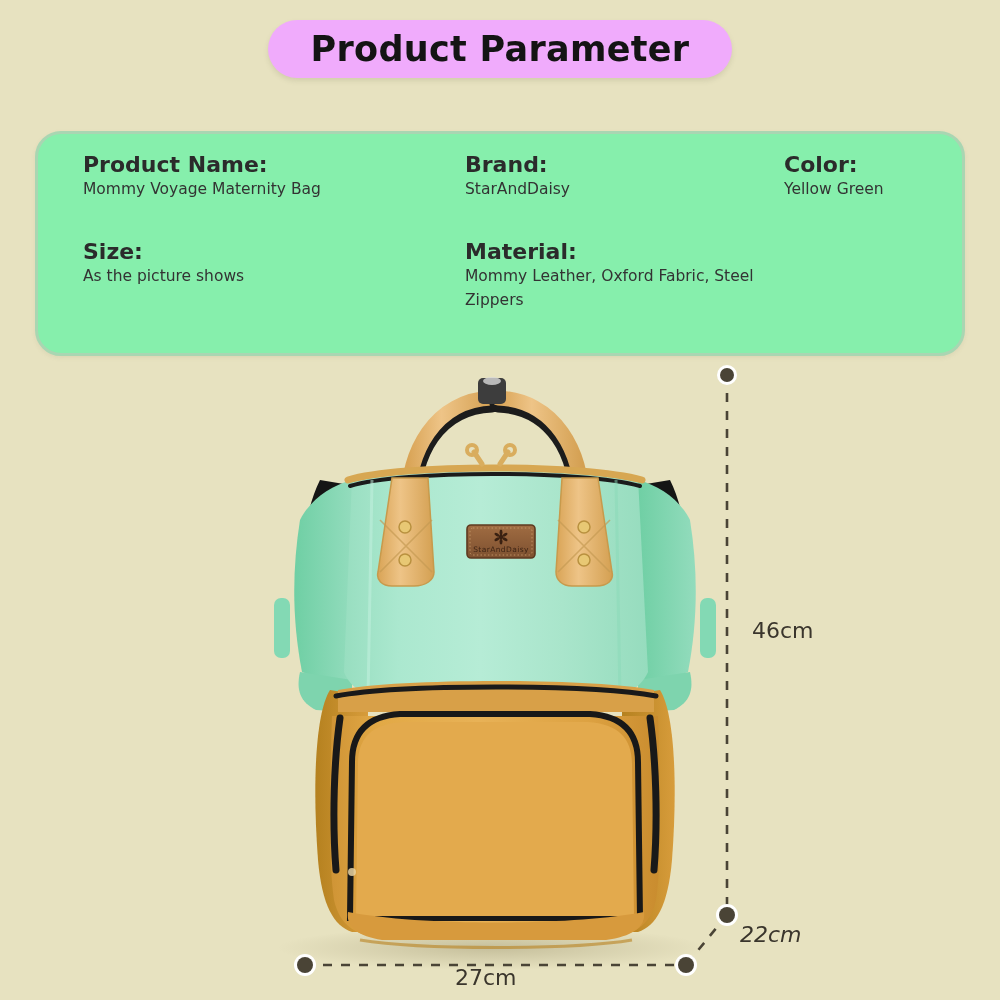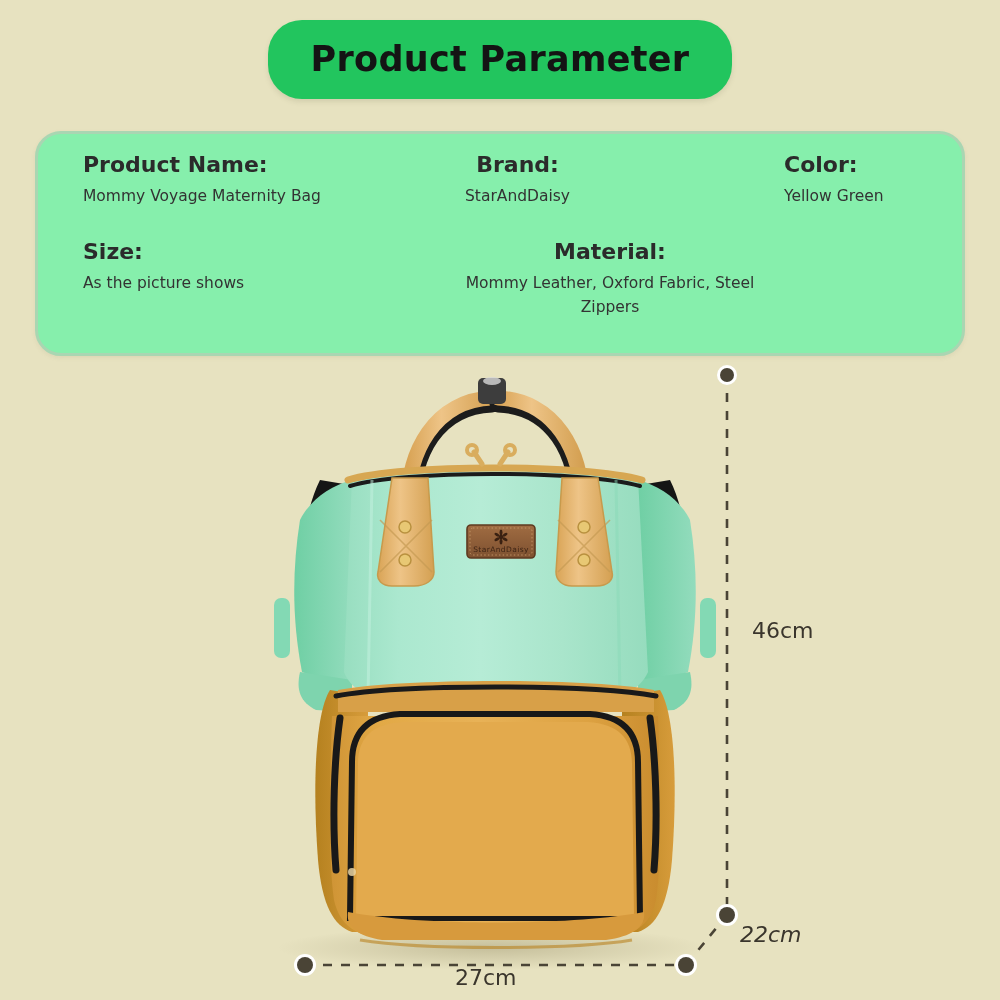--- a/index.html
+++ b/index.html
@@ -20,22 +20,22 @@
     width: 1000px;
     height: 1000px;
   }
 
   
   .title-pill {
     position: absolute;
     left: 268px;
     top: 20px;
     width: 464px;
-    height: 79px;
-    background: #22c55e;
+    height: 58px;
+    background: #f0abfc;
     border-radius: 34px;
     box-shadow: 0 3px 5px rgba(120,120,90,0.18);
     display: flex;
     align-items: center;
     justify-content: center;
   }
   .title-text {
     font-family: "DejaVu Sans", sans-serif;
     font-size: 35px;
     font-weight: 700;
@@ -72,27 +72,26 @@
     color: #2b2b2b;
     line-height: 1.15;
     white-space: nowrap;
   }
   .spec-value {
     font-family: "DejaVu Sans", sans-serif;
     font-size: 15.5px;
     font-weight: 400;
     color: #333333;
     line-height: 1.55;
-    margin-top: 7px;
     max-width: 300px;
   }
 
   
   .col-1 { left: 45px; }
-  .col-2 { left: 427px; text-align: center; }
+  .col-2 { left: 427px; }
   .col-3 { left: 746px; }
   .row-1 { top: 18px; }
   .row-2 { top: 105px; }
 
   
   .bag-stage {
     position: absolute;
     left: 0;
     top: 360px;
     width: 1000px;

